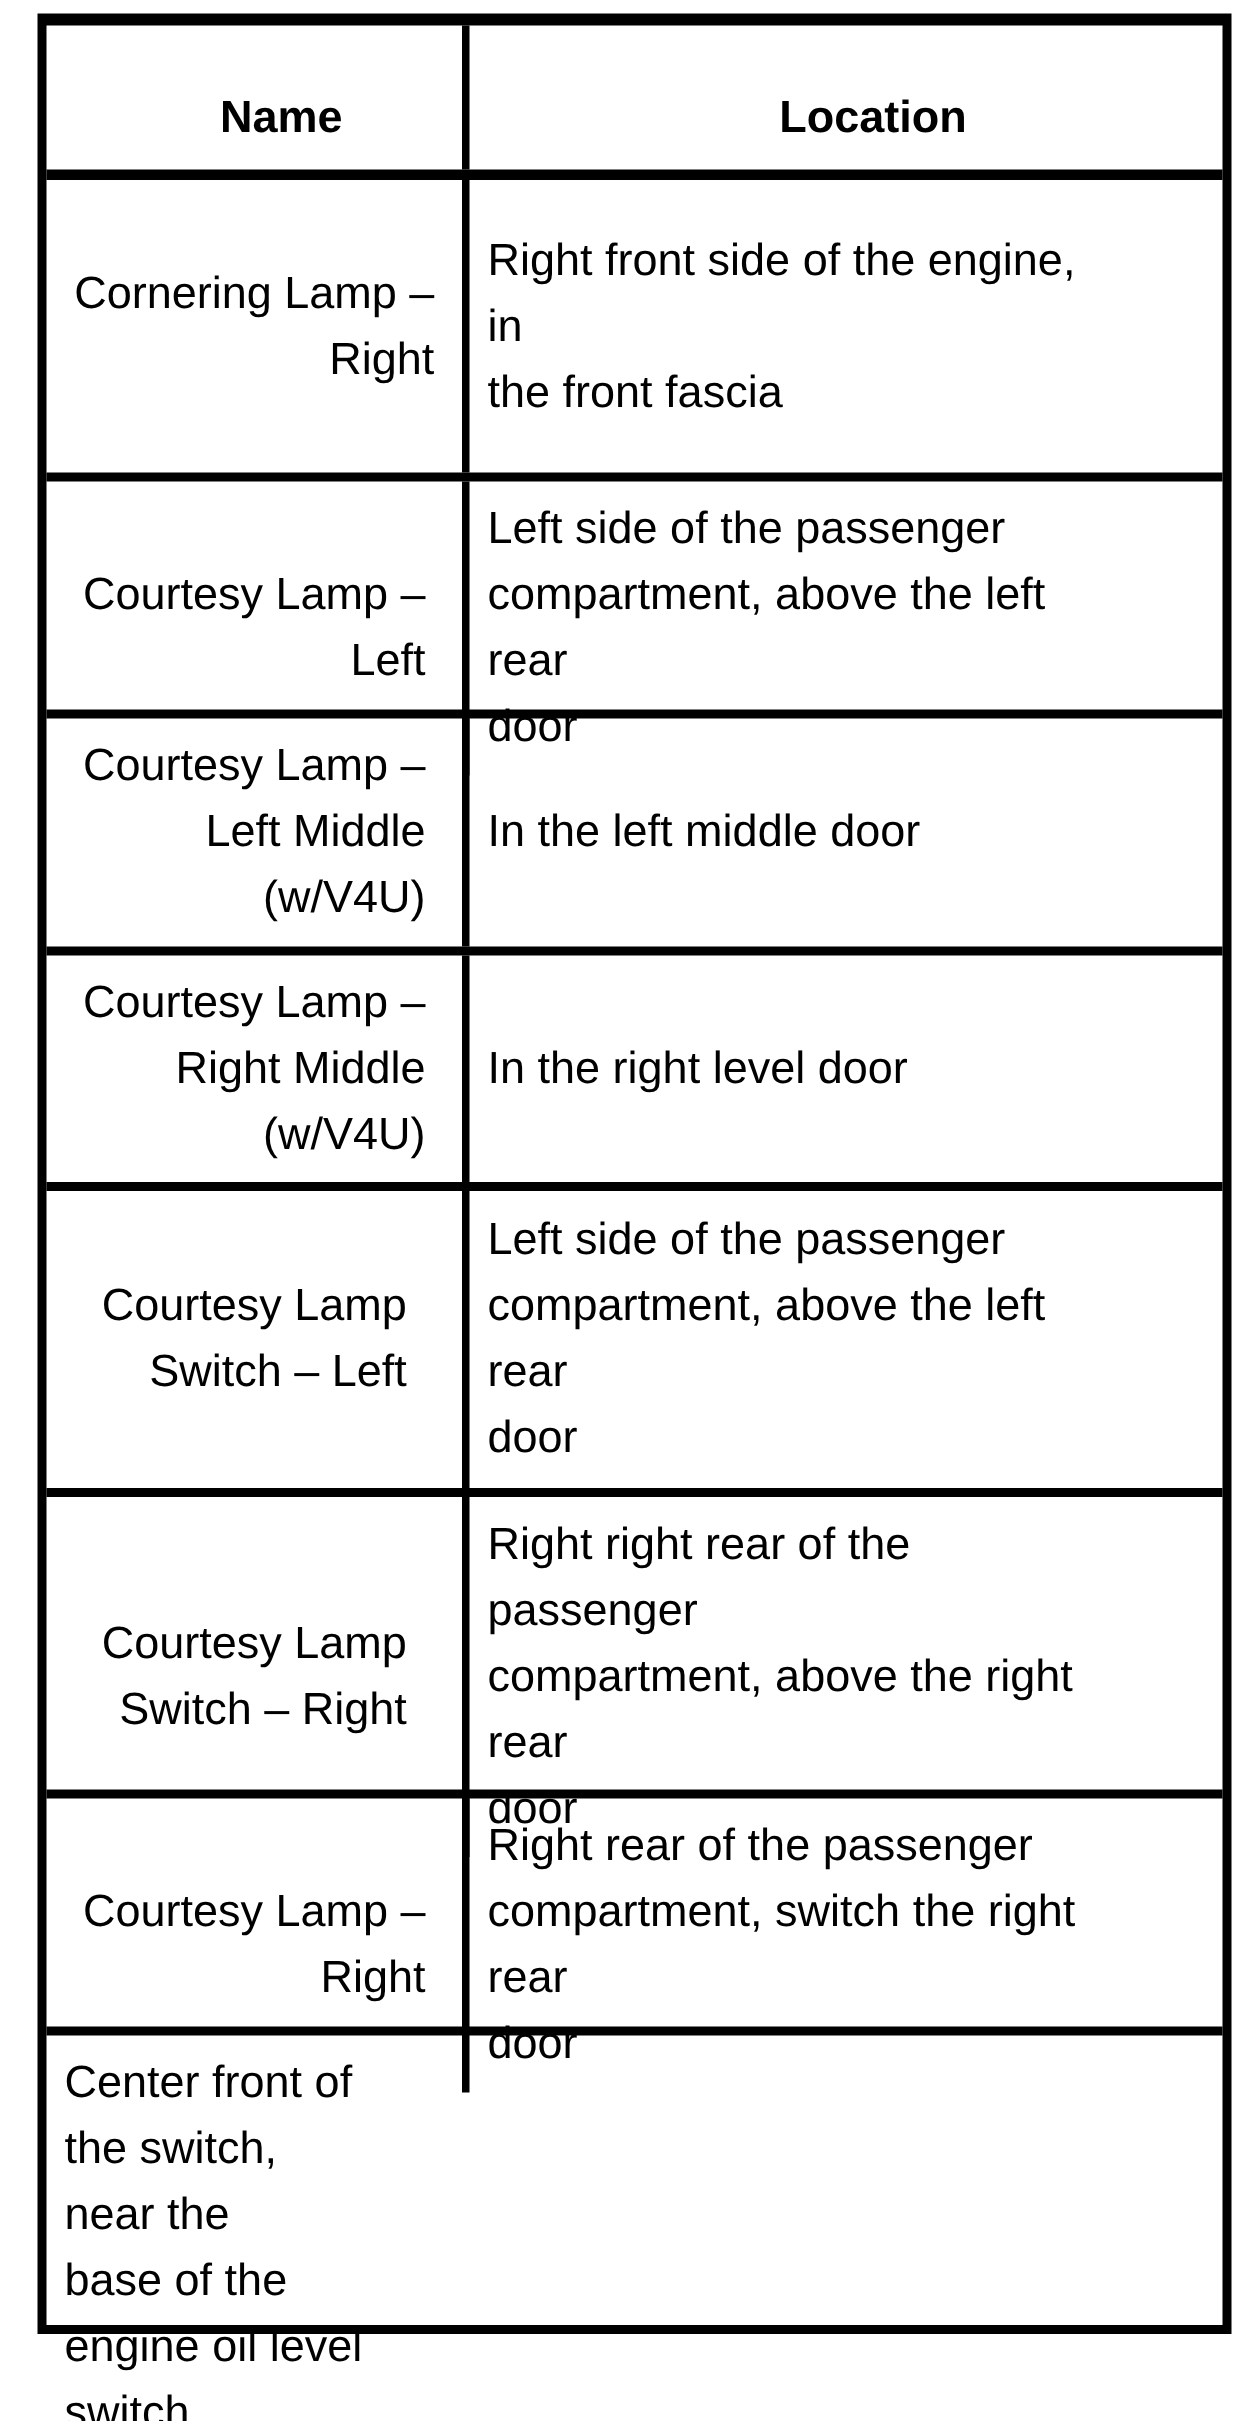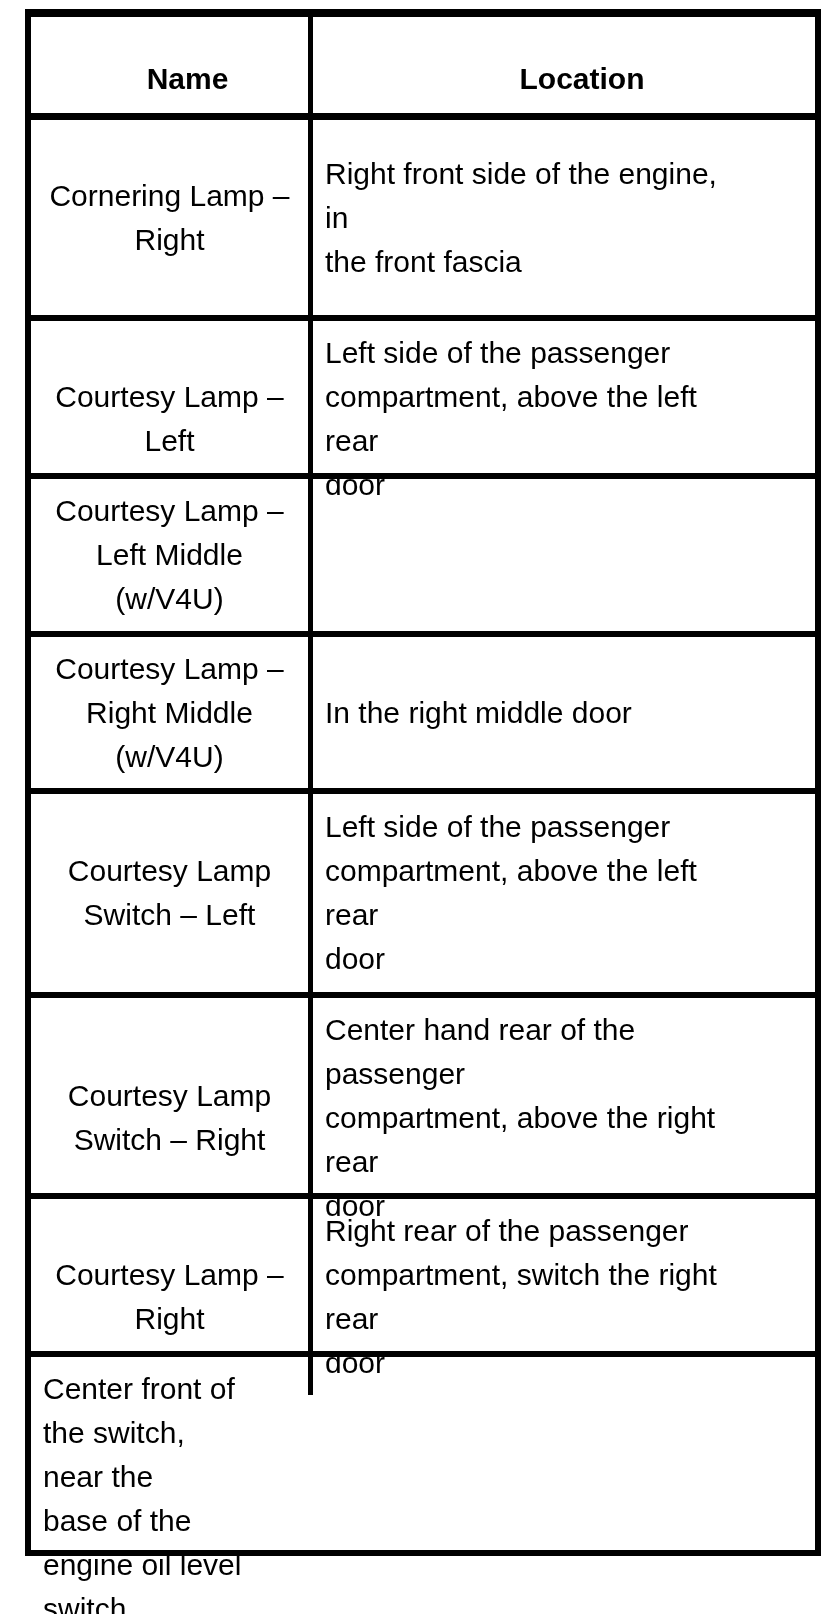--- a/index.html
+++ b/index.html
@@ -29,21 +29,21 @@
     font-size: 30px;
     line-height: 44px;
     color: #000000;
     white-space: pre-line;
   }
   .name-cell {
     border-right: 5px solid #000000;
     display: flex;
     align-items: center;
     justify-content: center;
-    text-align: center;
+    text-align: right;
     padding: 5px 8px;
   }
   .loc-cell {
     display: flex;
     align-items: center;
     text-align: left;
     padding: 10px 70px 10px 12px;
   }
   .header-row .cell {
     font-weight: bold;
@@ -86,41 +86,42 @@
 Left</div>
     <div class="cell loc-cell">Left side of the passenger
 compartment, above the left rear
 door</div>
   </div>
 
   <div class="row h-r2">
     <div class="cell name-cell">Courtesy Lamp –
 Left Middle
 (w/V4U)</div>
+    <div class="cell loc-cell">In the left middle door</div>
   </div>
 
   <div class="row h-r3">
     <div class="cell name-cell">Courtesy Lamp –
 Right Middle
 (w/V4U)</div>
-    <div class="cell loc-cell">In the right middle door</div>
+    <div class="cell loc-cell">In the right level door</div>
   </div>
 
   <div class="row h-r4">
     <div class="cell name-cell">Courtesy Lamp
 Switch – Left</div>
     <div class="cell loc-cell">Left side of the passenger
 compartment, above the left rear
 door</div>
   </div>
 
   <div class="row h-r5">
     <div class="cell name-cell">Courtesy Lamp
 Switch – Right</div>
-    <div class="cell loc-cell">Center hand rear of the passenger
+    <div class="cell loc-cell">Right right rear of the passenger
 compartment, above the right rear
 door</div>
   </div>
 
   <div class="row h-r6">
     <div class="cell name-cell">Courtesy Lamp –
 Right</div>
     <div class="cell loc-cell">Right rear of the passenger
 compartment, switch the right rear
 door</div>

